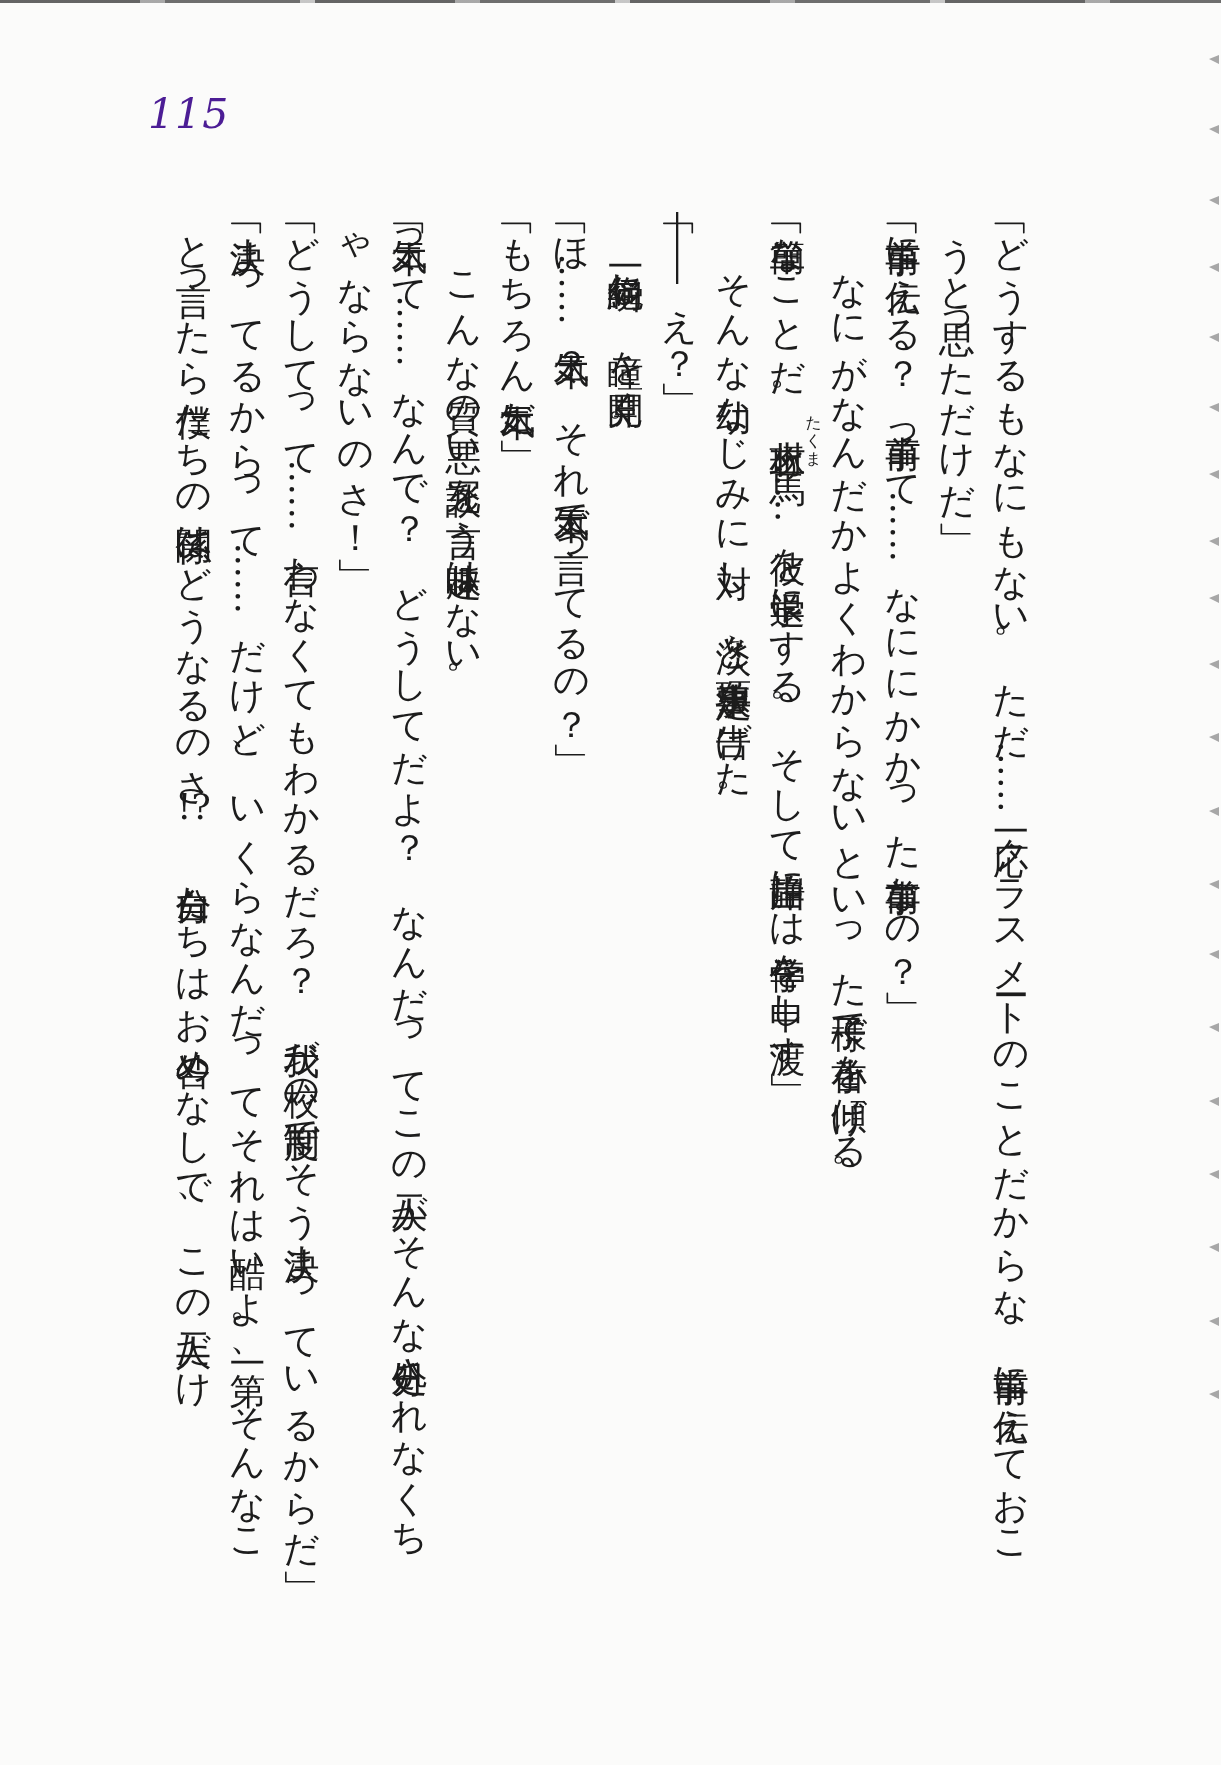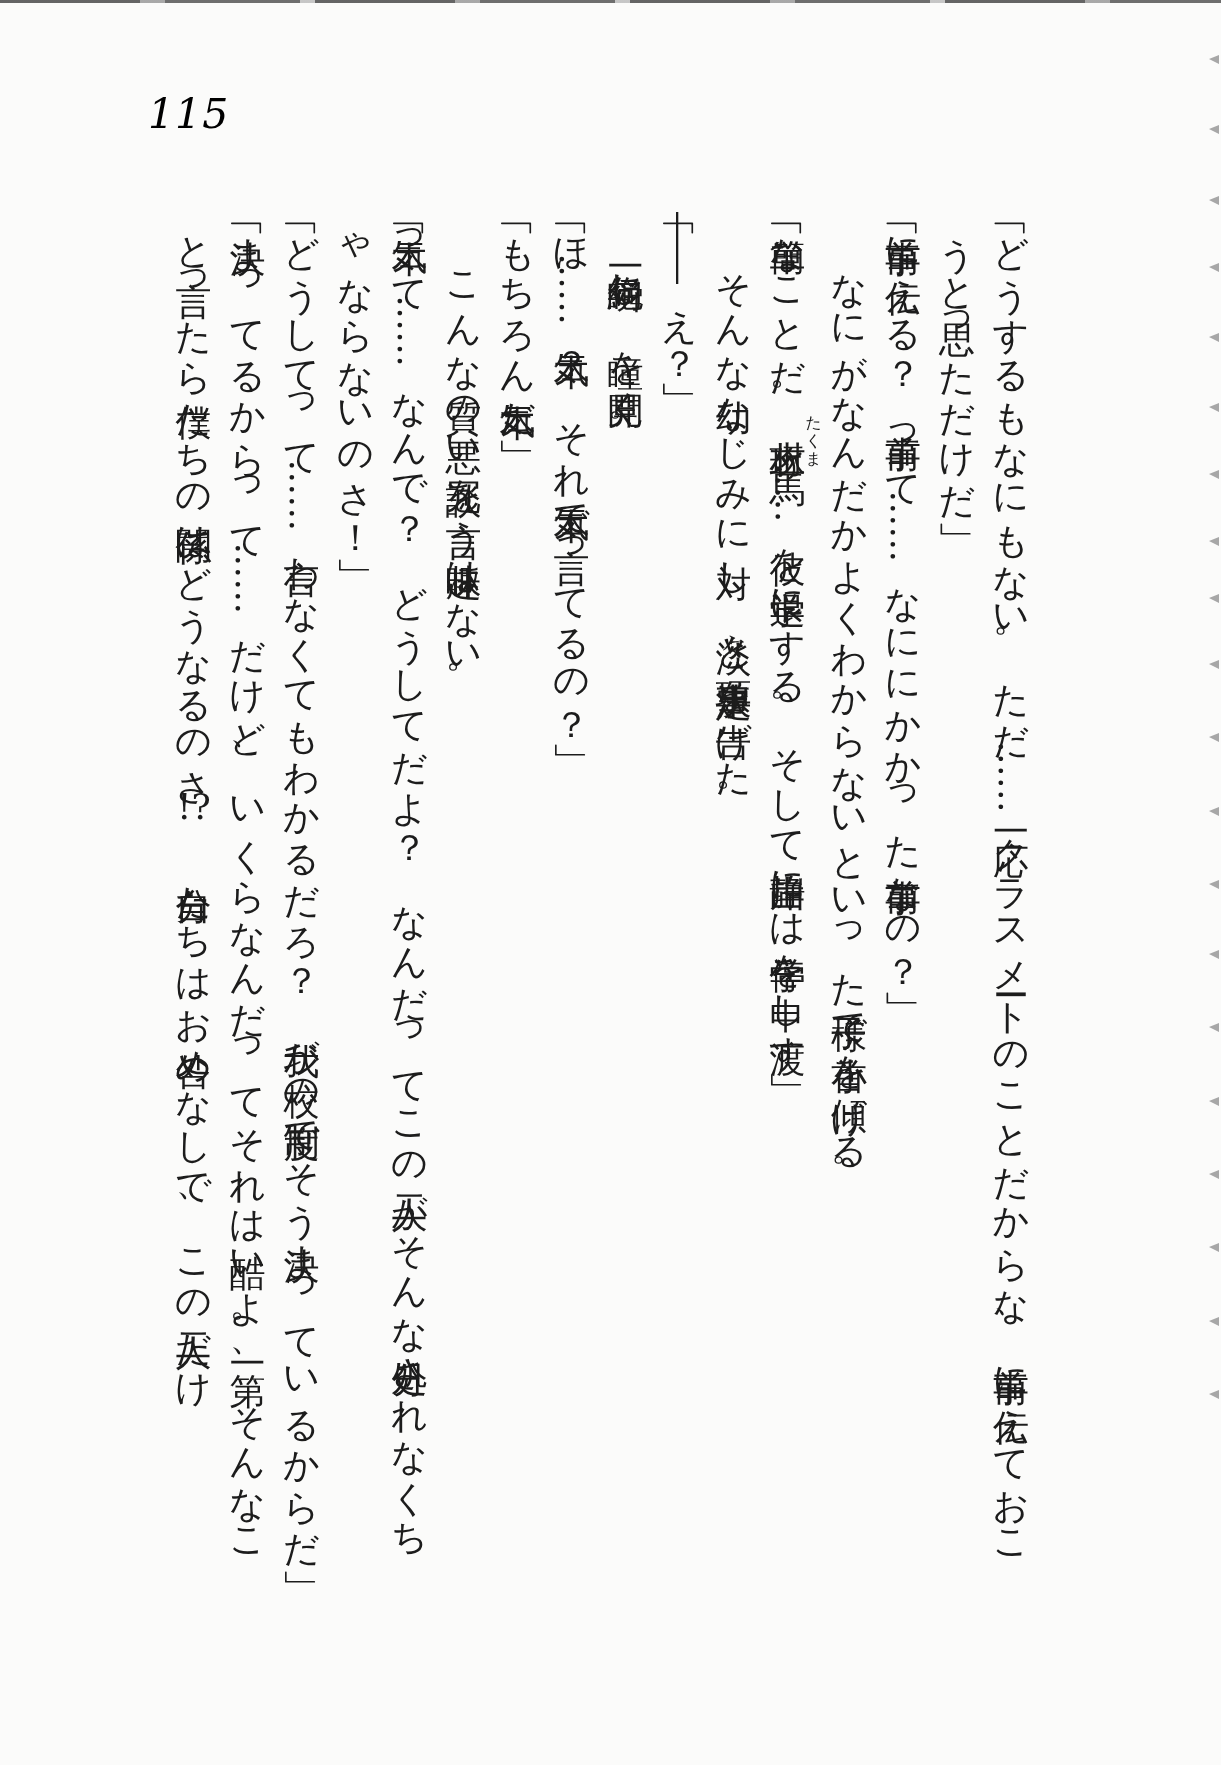--- a/index.html
+++ b/index.html
@@ -30,21 +30,21 @@
       #555555 165px, #555555 300px,
       #bdbdbd 300px, #bdbdbd 315px);
     opacity: 0.85;
   }
   .page-number {
     position: absolute;
     left: 148px;
     top: 90px;
     font-size: 41px;
     font-style: italic;
-    color: #000000;
+    color: #4c1d95;
     letter-spacing: 1px;
   }
   .text-block {
     position: absolute;
     top: 212px;
     right: 183px;
     height: 1368px;
     writing-mode: vertical-rl;
     -webkit-writing-mode: vertical-rl;
     text-orientation: mixed;

